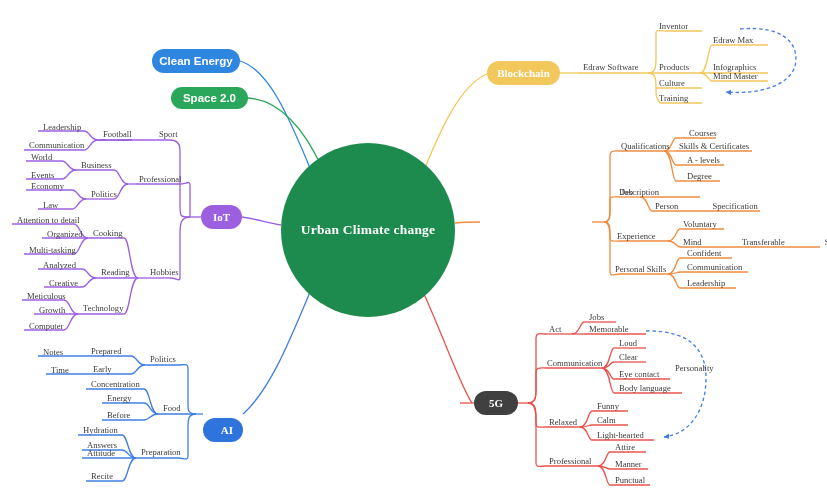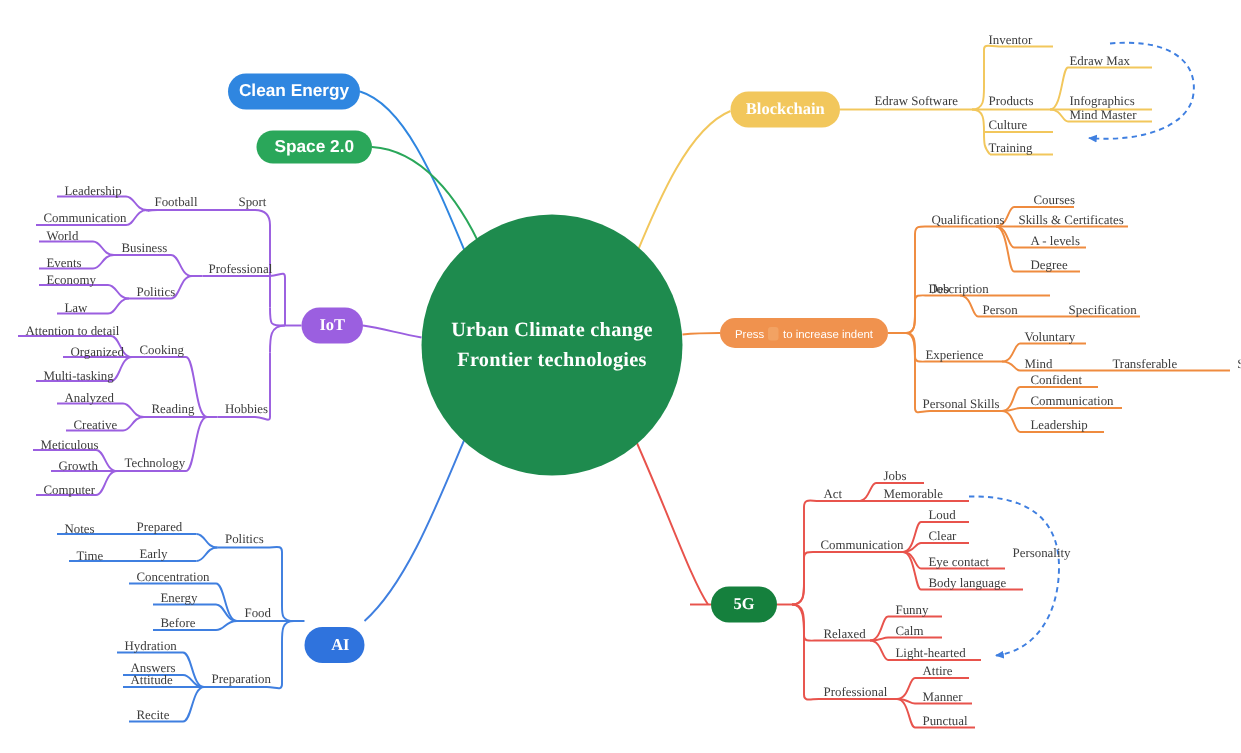--- a/index.html
+++ b/index.html
@@ -280,21 +280,20 @@
 
       <path d="M740,29 C785,25 800,45 795,66 C790,84 762,95 726,92" stroke="#3f7fe0" stroke-dasharray="3.5,2.8" marker-end="url(#arrowblue)"></path>
 
       <path d="M646,331 C690,330 706,350 706,378 C706,410 690,434 664,437" stroke="#3f7fe0" stroke-dasharray="3.5,2.8" marker-end="url(#arrowblue)"></path>
     </g>
   </svg>
 
   <div class="node central" style="left:281px;top:143px;background:#1e8b4e;">
     <div>
       <div>Urban Climate change</div>
-      <div>Frontier technologies</div>
     </div>
   </div>
 
   <div class="node pill sans" style="left:152px;top:49px;width:88px;height:24px;background:#2f86e0;">
     <span>Clean Energy</span>
   </div>
 
   <div class="node pill sans" style="left:171px;top:87px;width:77px;height:22px;background:#2aa75a;">
     <span>Space 2.0</span>
   </div>
@@ -304,27 +303,22 @@
   </div>
 
   <div class="node pill serif" style="left:203px;top:418px;width:40px;height:24px;background:#2f73dd;justify-content:flex-end;">
     <span>AI</span>
   </div>
 
   <div class="node pill serif" style="left:487px;top:61px;width:73px;height:24px;background:#f2c75c;">
     <span>Blockchain</span>
   </div>
 
-  <div class="node pill sans" style="left:480px;top:212px;width:112px;height:20px;background:#f0924e;font-size:7.6px;font-weight:normal;">
-    <span>Press</span>
-    <span class="keycap"></span>
-    <span>to increase indent</span>
-  </div>
-
-  <div class="node pill serif" style="left:474px;top:391px;width:44px;height:24px;background:#15803d;">
+
+  <div class="node pill serif" style="left:474px;top:391px;width:44px;height:24px;background:#404040;">
     <span>5G</span>
   </div>
 
   <div class="node leaf leaf-purple" style="left:156px;top:129px;"><span>Sport</span></div>
   <div class="node leaf leaf-purple" style="left:100px;top:129px;"><span>Football</span></div>
   <div class="node leaf leaf-purple" style="left:40px;top:122px;"><span>Leadership</span></div>
   <div class="node leaf leaf-purple" style="left:26px;top:140px;"><span>Communication</span></div>
 
   <div class="node leaf leaf-purple" style="left:136px;top:174px;"><span>Professional</span></div>
   <div class="node leaf leaf-purple" style="left:78px;top:160px;"><span>Business</span></div>

